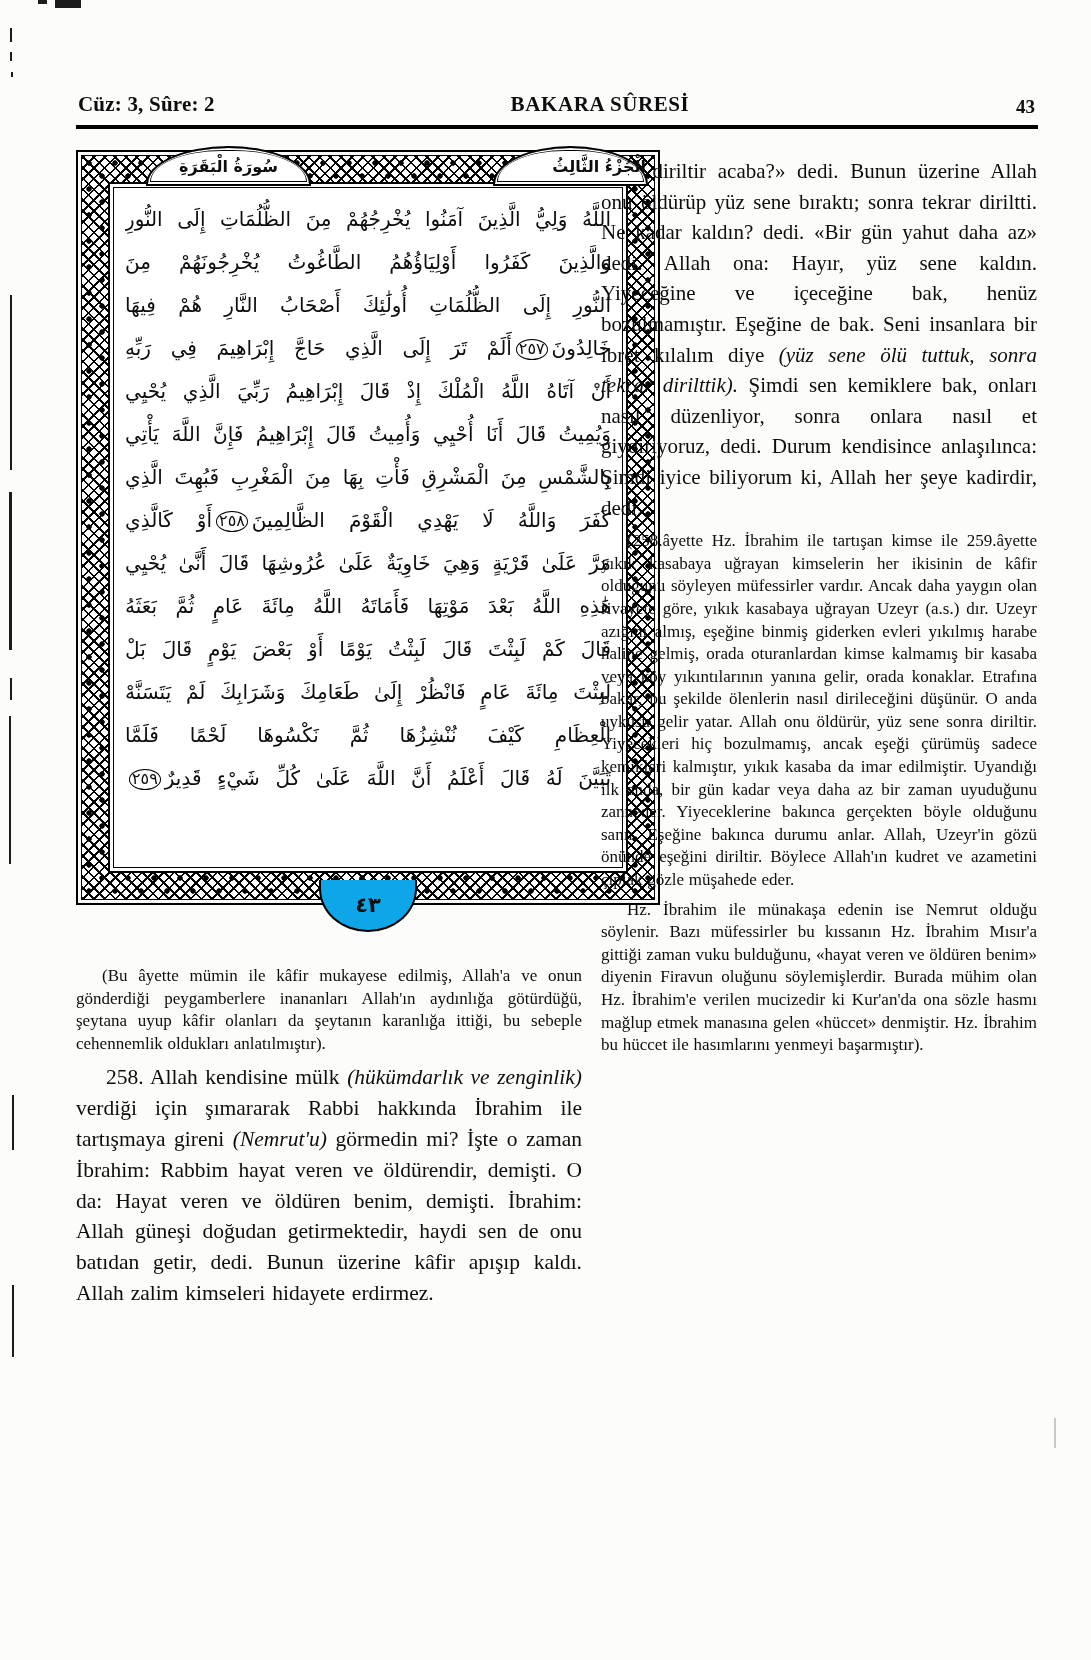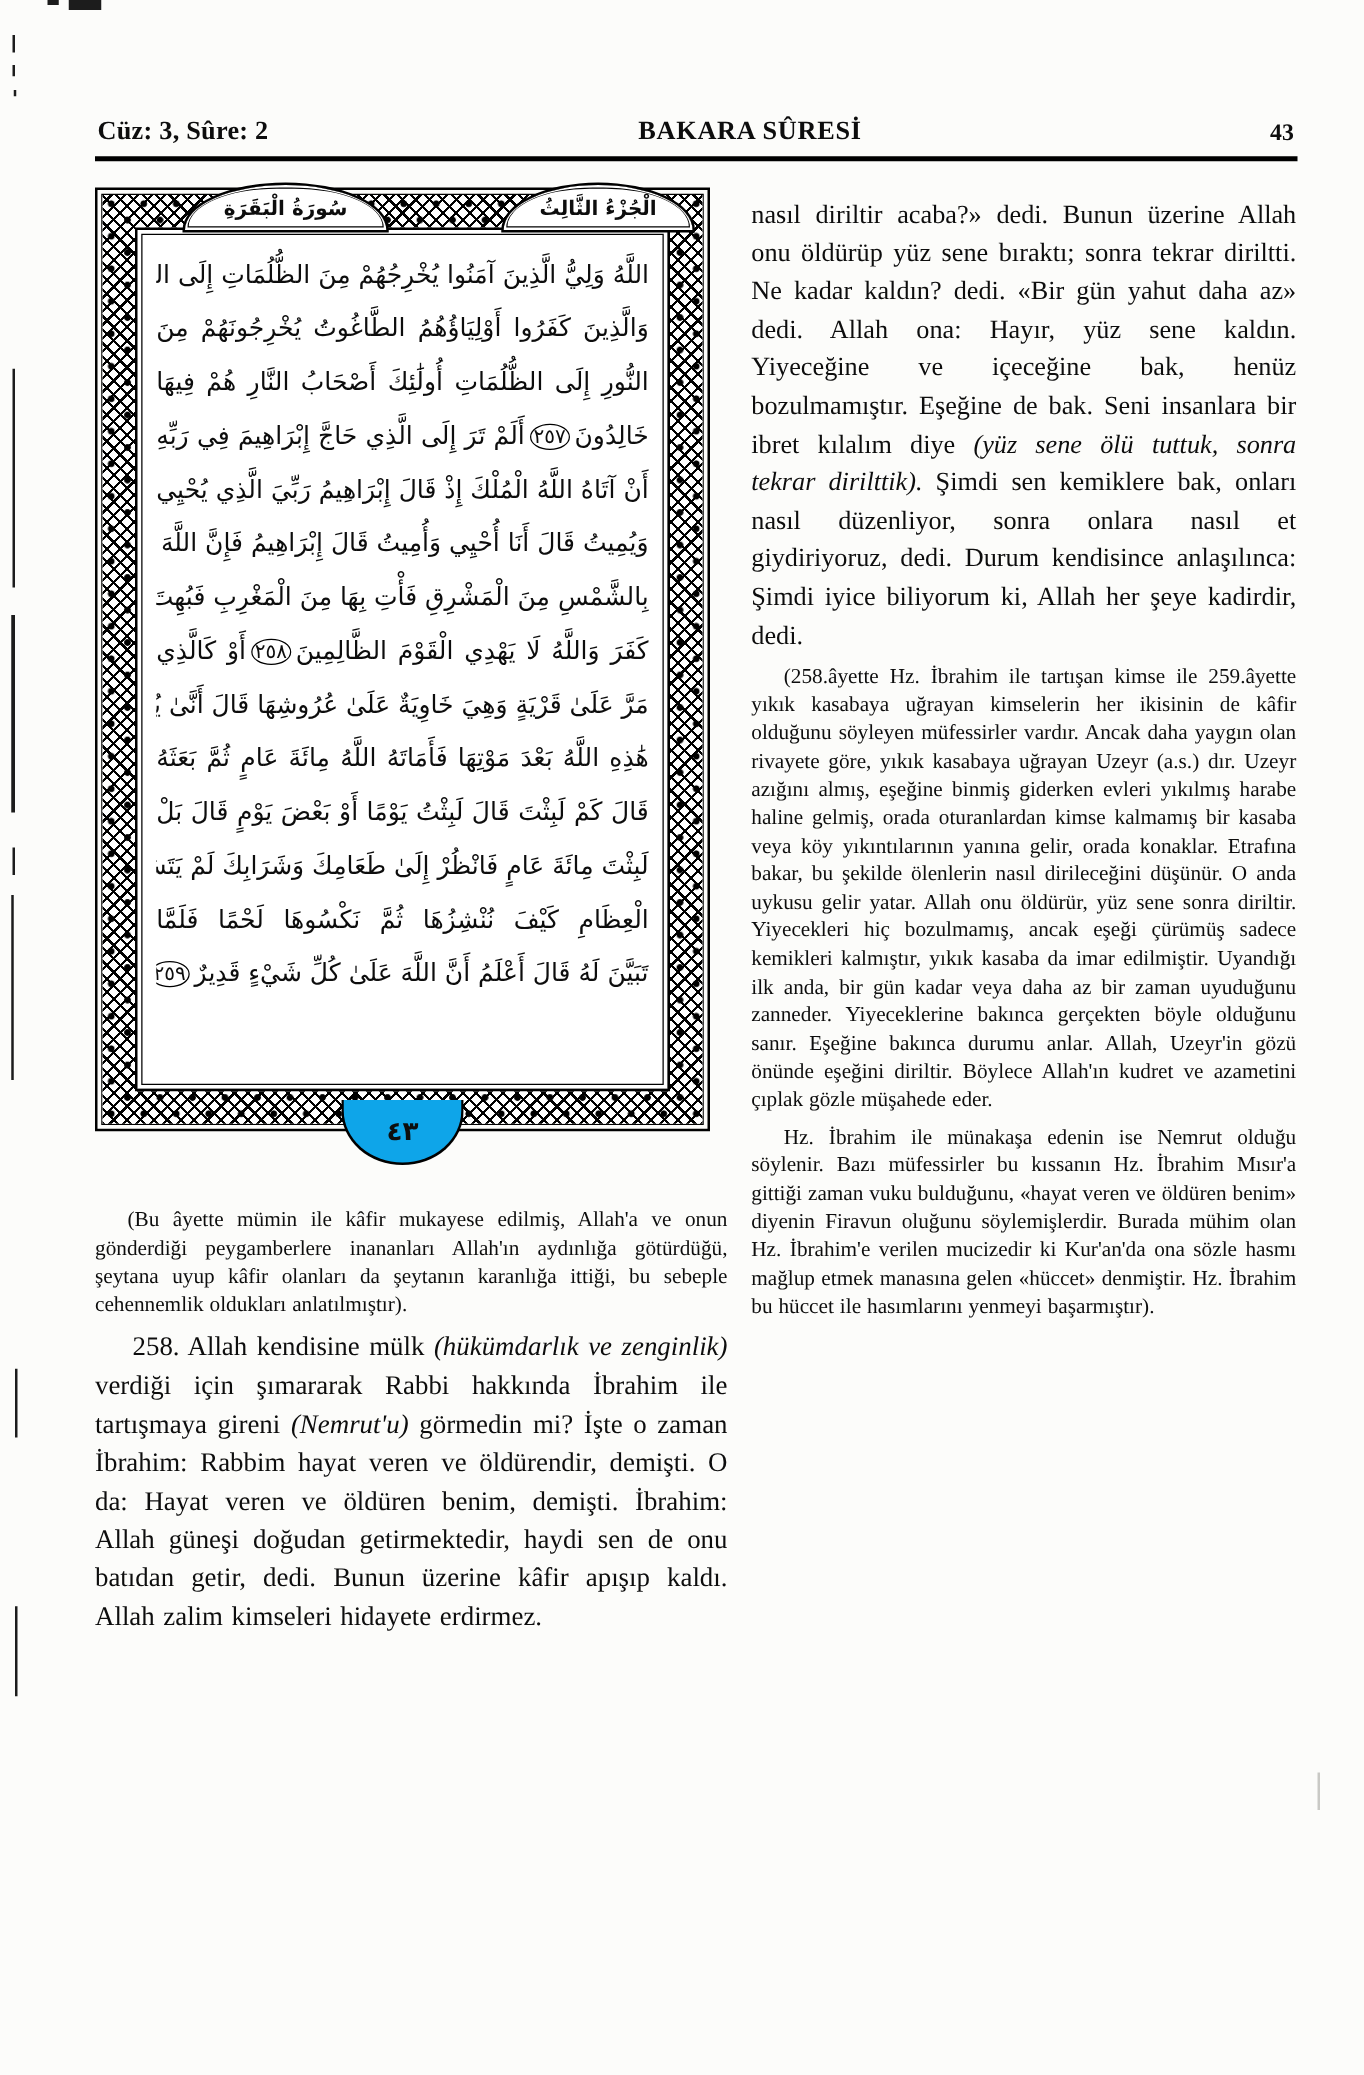--- a/index.html
+++ b/index.html
@@ -23,21 +23,21 @@
 
   p{margin:0;}
   .main{font-size:21.5px;line-height:30.8px;text-align:justify;text-indent:30px;word-spacing:1.5px;}
   .main.noindent{text-indent:0;}
   .note{font-size:17px;line-height:22.6px;text-align:justify;text-indent:26px;margin-top:7px;word-spacing:.5px;}
   .col-right .main{font-size:21px;line-height:30.6px;}
   .mt{margin-top:7px;}
   em{font-style:italic;}
 
   
-  .quran-frame{position:relative;width:492px;height:755px;margin-bottom:60px;}
+  .quran-frame{position:relative;width:584px;height:755px;margin-bottom:60px;}
   .frame-outer{border:2px solid #000;padding:3px;width:100%;height:100%;}
   .frame-mid{border:1.5px solid #000;width:100%;height:100%;}
   .band{
     width:100%;height:100%;padding:26px;
     background-color:#fff;
     background-image:
       radial-gradient(circle at 7px 7px, #000 2.4px, transparent 3px),
       radial-gradient(circle at 20px 20px, #000 2.4px, transparent 3px),
       repeating-linear-gradient(45deg, #000 0 1.8px, transparent 1.8px 7.6px),
       repeating-linear-gradient(-45deg, #000 0 1.8px, transparent 1.8px 7.6px);
@@ -63,21 +63,21 @@
   }
   .cartouche{
     position:absolute;top:-4px;height:40px;z-index:3;background:#fff;
     border:2px solid #000;border-radius:50% 50% 0 0 / 95% 95% 0 0;
     box-shadow:inset 0 0 0 2px #fff, inset 0 0 0 3px #000;
     text-align:center;line-height:38px;
     font-family:"DejaVu Sans",sans-serif;font-weight:bold;font-size:16px;
     direction:rtl;
   }
   .cart-sure{left:70px;width:165px;}
-  .cart-juz{right:12px;width:155px;}
+  .cart-juz{right:12px;width:155px;text-align:right;}
   .cart-pageno{
     position:absolute;left:50%;bottom:-27px;transform:translateX(-50%);
     width:98px;height:52px;z-index:4;background:#0ea5e9;
     border:2px solid #000;border-top:none;
     border-radius:0 0 52px 52px / 0 0 46px 46px;
     text-align:center;font-family:"DejaVu Sans",sans-serif;
     font-weight:bold;font-size:21px;line-height:50px;
   }
 
   

